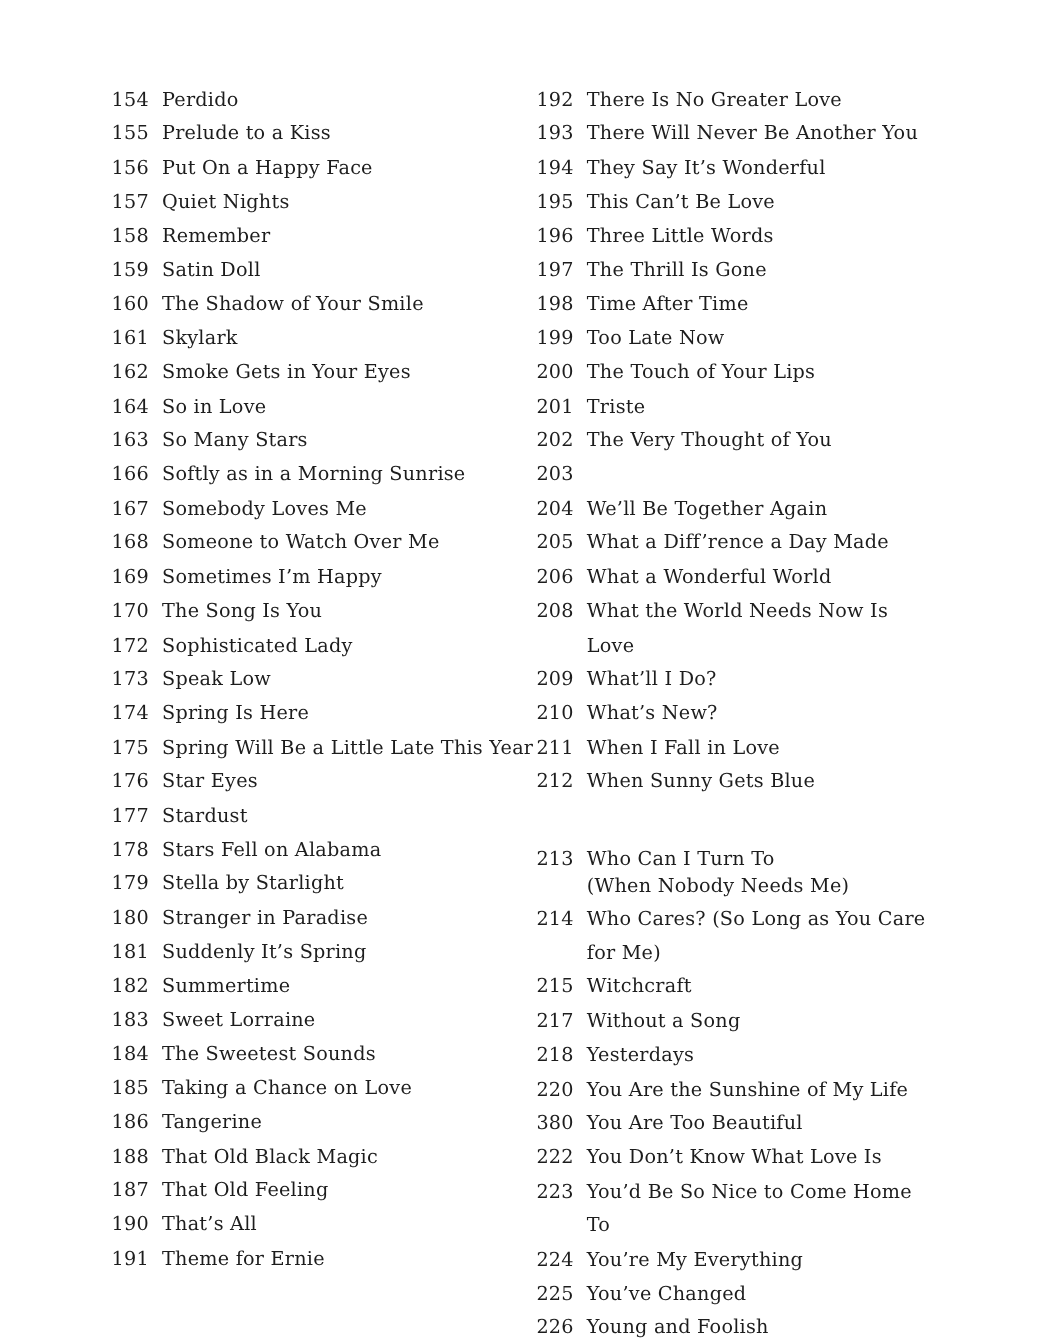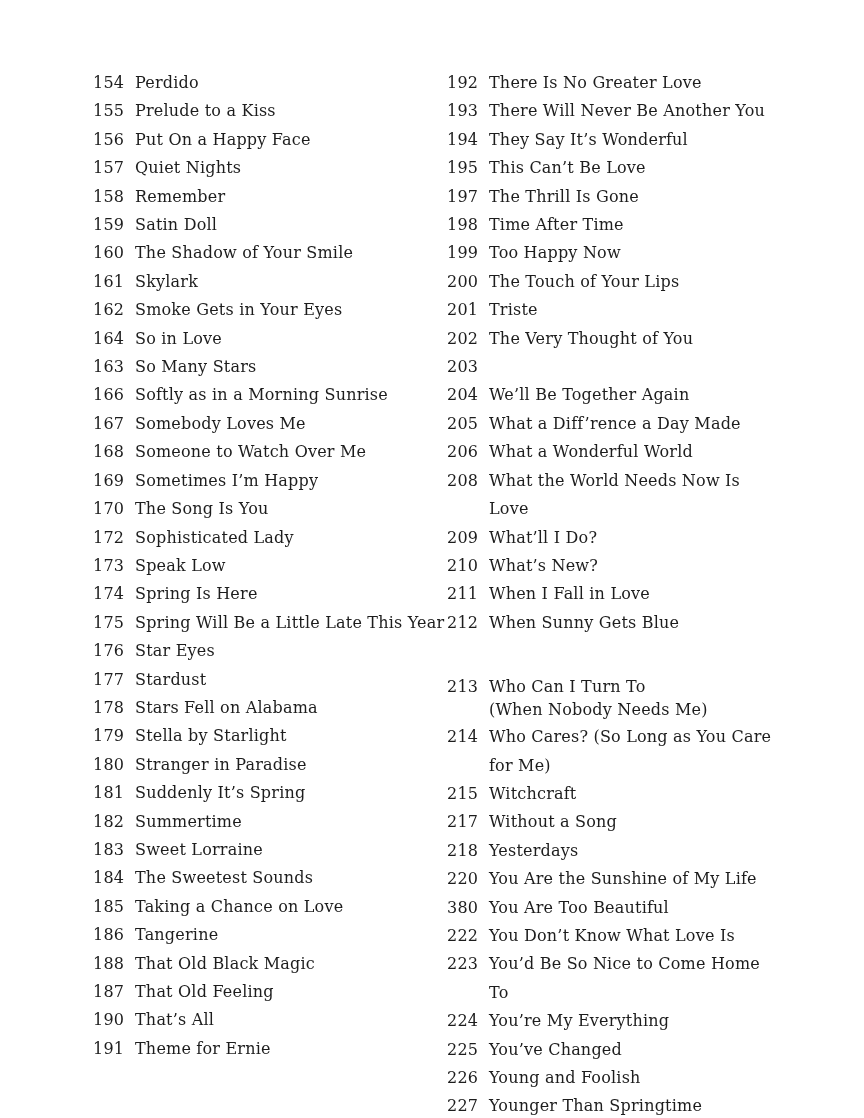--- a/index.html
+++ b/index.html
@@ -241,34 +241,38 @@
   <div class="row">
     <span class="num">194</span>
     <span class="title">They Say It’s Wonderful</span>
   </div>
 
   <div class="row">
     <span class="num">195</span>
     <span class="title">This Can’t Be Love</span>
   </div>
 
+  <div class="row">
+    <span class="num">196</span>
+    <span class="title">Three Little Words</span>
+  </div>
 
   <div class="row">
     <span class="num">197</span>
     <span class="title">The Thrill Is Gone</span>
   </div>
 
   <div class="row">
     <span class="num">198</span>
     <span class="title">Time After Time</span>
   </div>
 
   <div class="row">
     <span class="num">199</span>
-    <span class="title">Too Happy Now</span>
+    <span class="title">Too Late Now</span>
   </div>
 
   <div class="row">
     <span class="num">200</span>
     <span class="title">The Touch of Your Lips</span>
   </div>
 
   <div class="row">
     <span class="num">201</span>
     <span class="title">Triste</span>

